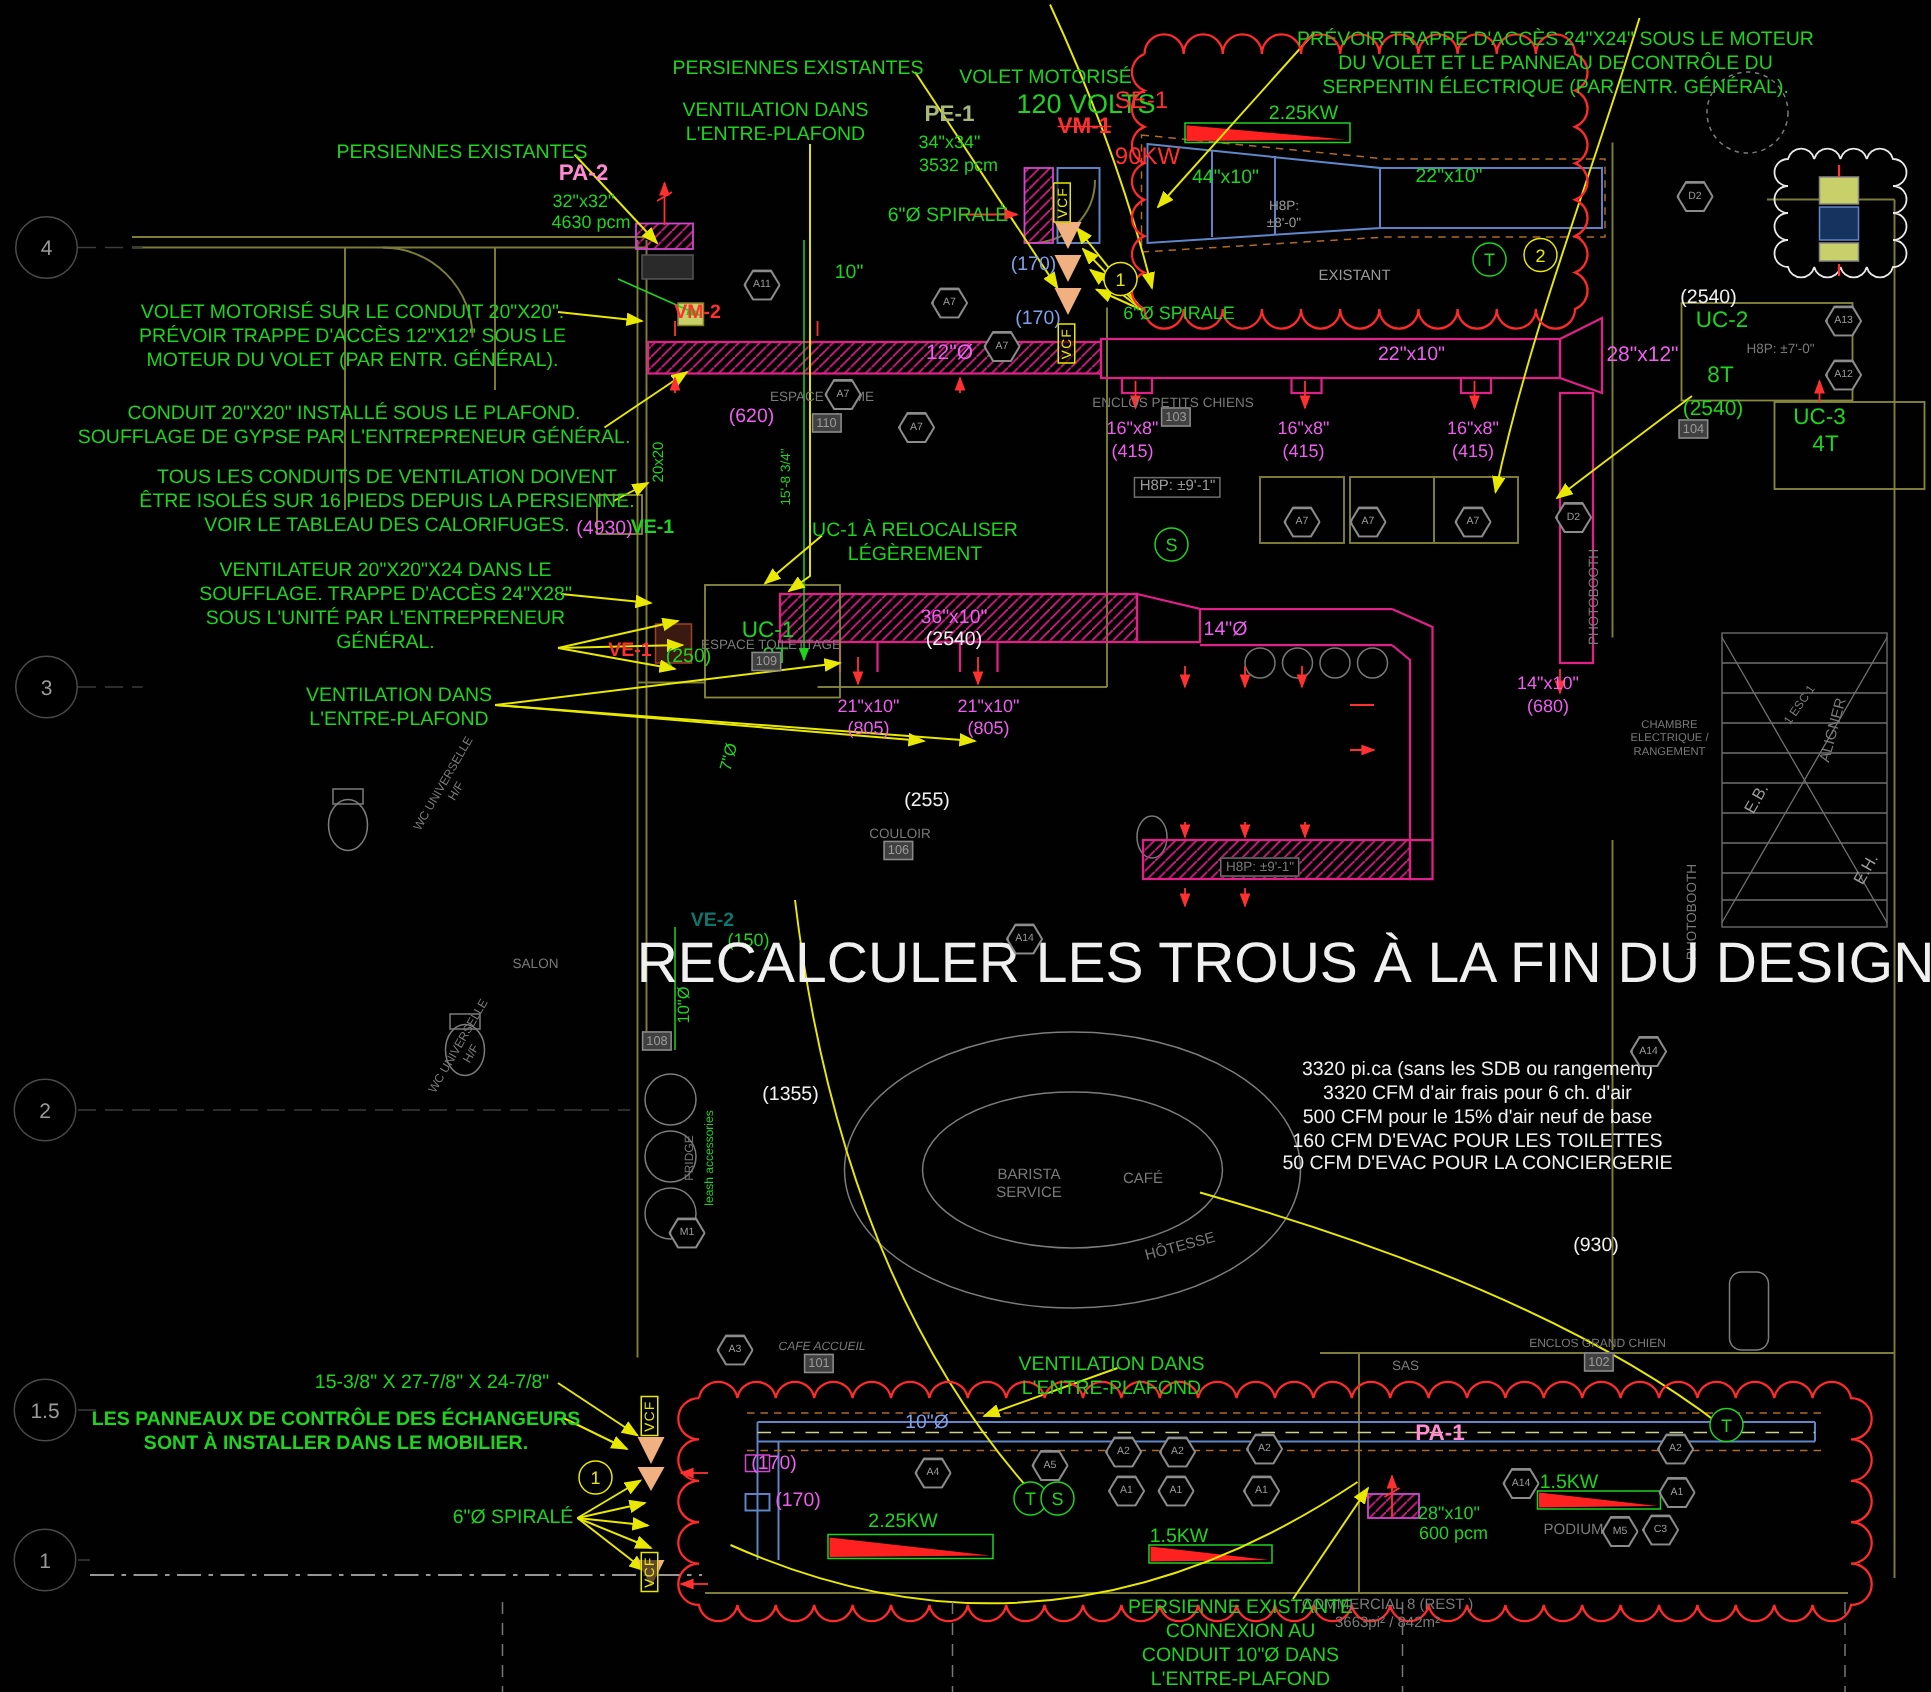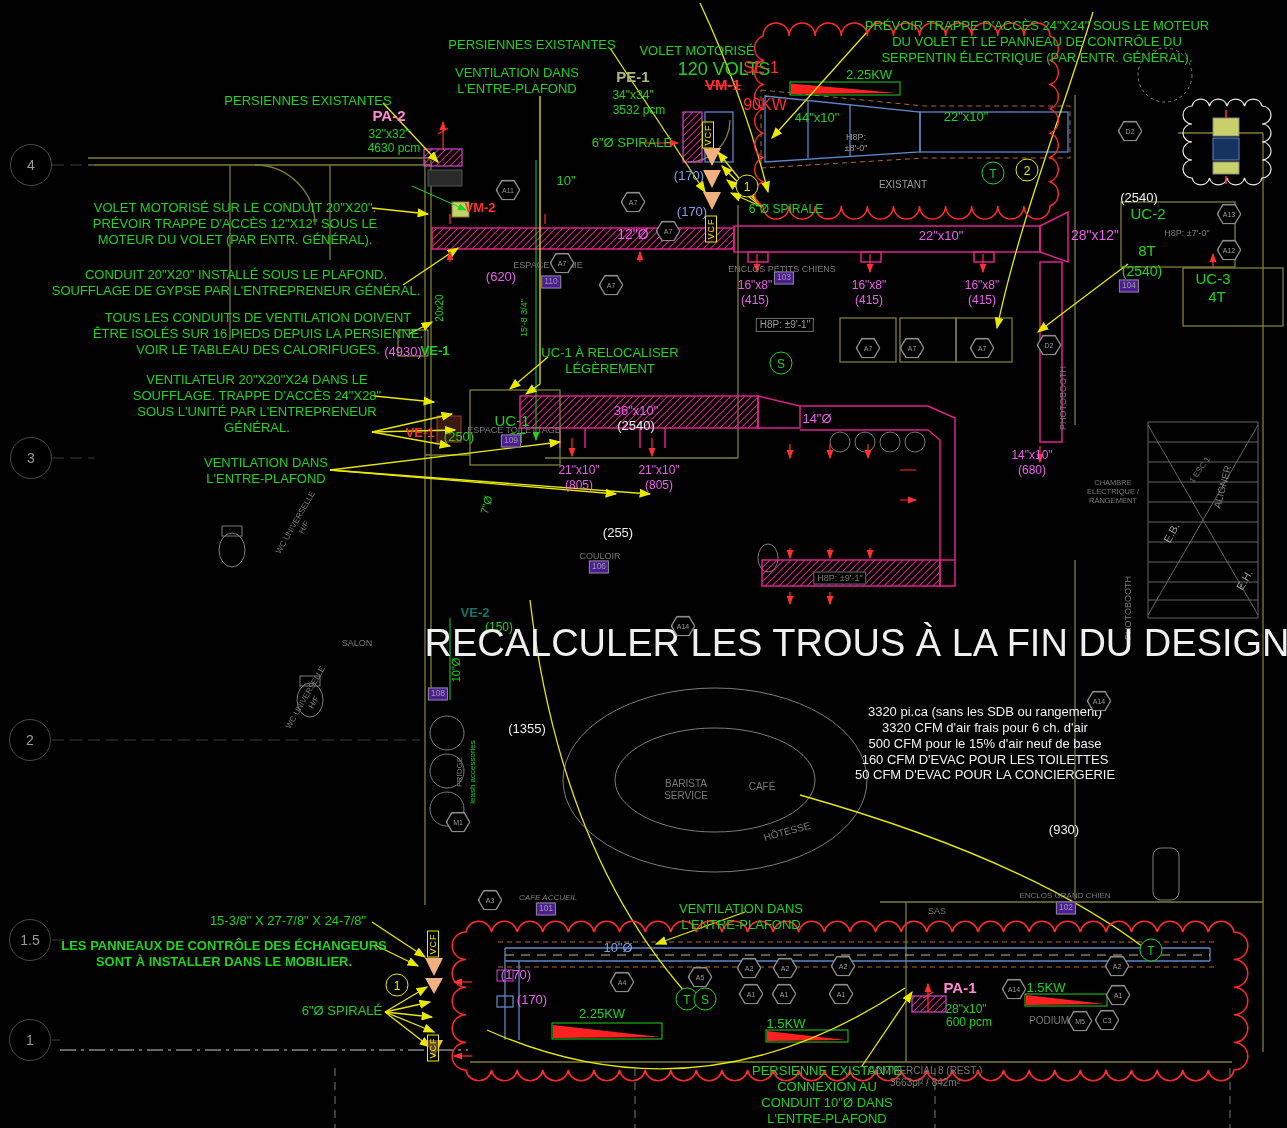--- a/index.html
+++ b/index.html
@@ -11,21 +11,21 @@
   .lbl.bold{font-weight:bold;}
   .lbl.strike{text-decoration:line-through;text-decoration-color:#ff3030;}
   .lbl.boxed{border:1px solid #6f6f6f;padding:0 3px;background:#000;}
   .circ{position:absolute;transform:translate(-50%,-50%);border-radius:50%;display:flex;
         align-items:center;justify-content:center;pointer-events:none;background:#000;}
   .hexO{position:absolute;transform:translate(-50%,-50%);clip-path:polygon(25% 0,75% 0,100% 50%,75% 100%,25% 100%,0 50%);
         background:#8b8b8b;display:flex;align-items:center;justify-content:center;pointer-events:none;}
   .hexI{width:calc(100% - 3px);height:calc(100% - 3px);clip-path:polygon(25% 0,75% 0,100% 50%,75% 100%,25% 100%,0 50%);
         background:#000;display:flex;align-items:center;justify-content:center;color:#9b9b9b;}
   .room{position:absolute;transform:translate(-50%,-50%);border:1px solid #8a8a8a;color:#9b9b9b;
-        font-size:8.5px;padding:0 2px;background:#4c1d95;pointer-events:none;line-height:1.3;}
+        font-size:8.5px;padding:0 2px;background:#404040;pointer-events:none;line-height:1.3;}
   .vcf{position:absolute;transform:translate(-50%,-50%) rotate(-90deg);border:1px solid #e8e800;
        color:#e8e800;font-size:9px;padding:0 2px;letter-spacing:1px;background:rgba(0,0,0,.6);pointer-events:none;}
   .gridbub{position:absolute;transform:translate(-50%,-50%);width:40px;height:40px;border:1.5px solid #4a4a4a;
        border-radius:50%;color:#9a9a9a;font-size:14px;display:flex;align-items:center;justify-content:center;
        background:#000;pointer-events:none;}
 </style>
 </head>
 <body>
 
 <div id="plan">
@@ -270,21 +270,21 @@
       <div class="lbl" style="color: rgb(154, 154, 154); font-size: 9px; left: 856px; top: 143px;">H8P:
 ±8'-0"</div>
       <div class="lbl" style="color: rgb(154, 154, 154); font-size: 10px; left: 903px; top: 185px;">EXISTANT</div>
       <div class="lbl" style="color: rgb(30, 212, 30); font-size: 13px; left: 632px; top: 143px;">6"Ø SPIRALÉ</div>
       <div class="lbl bold" style="color: rgb(255, 138, 210); font-size: 15px; left: 389px; top: 116px;">PA-2</div>
       <div class="lbl" style="color: rgb(30, 212, 30); font-size: 12px; left: 389px; top: 134px;">32"x32"</div>
       <div class="lbl" style="color: rgb(30, 212, 30); font-size: 12px; left: 394px; top: 148px;">4630 pcm</div>
       <div class="lbl" style="color: rgb(30, 212, 30); font-size: 13px; left: 235px; top: 224px;">VOLET MOTORISÉ SUR LE CONDUIT 20"X20".
 PRÉVOIR TRAPPE D'ACCÈS 12"X12" SOUS LE
 MOTEUR DU VOLET (PAR ENTR. GÉNÉRAL).</div>
-      <div class="lbl bold" style="color: rgb(255, 48, 48); font-size: 13px; left: 480px; top: 208px;">VM-2</div>
+      <div class="lbl bold" style="color: rgb(255, 48, 48); font-size: 13px; left: 465px; top: 208px;">VM-2</div>
       <div class="lbl" style="color: rgb(30, 212, 30); font-size: 13px; left: 236px; top: 283px;">CONDUIT 20"X20" INSTALLÉ SOUS LE PLAFOND.
 SOUFFLAGE DE GYPSE PAR L'ENTREPRENEUR GÉNÉRAL.</div>
       <div class="lbl" style="color: rgb(30, 212, 30); font-size: 13px; left: 258px; top: 334px;">TOUS LES CONDUITS DE VENTILATION DOIVENT
 ÊTRE ISOLÉS SUR 16 PIEDS DEPUIS LA PERSIENNE.
 VOIR LE TABLEAU DES CALORIFUGES.</div>
       <div class="lbl" style="color: rgb(30, 212, 30); font-size: 13px; left: 257px; top: 404px;">VENTILATEUR 20"X20"X24 DANS LE
 SOUFFLAGE. TRAPPE D'ACCÈS 24"X28"
 SOUS L'UNITÉ PAR L'ENTREPRENEUR
 GÉNÉRAL.</div>
       <div class="lbl" style="color: rgb(30, 212, 30); font-size: 13px; left: 266px; top: 471px;">VENTILATION DANS
@@ -375,21 +375,21 @@
 SONT À INSTALLER DANS LE MOBILIER.</div>
       <div class="lbl" style="color: rgb(30, 212, 30); font-size: 13px; left: 342px; top: 1011px;">6"Ø SPIRALÉ</div>
       <div class="lbl" style="color: rgb(30, 212, 30); font-size: 13px; left: 741px; top: 917px;">VENTILATION DANS
 L'ENTRE-PLAFOND</div>
       <div class="lbl" style="color: rgb(127, 159, 232); font-size: 13px; left: 618px; top: 948px;">10"Ø</div>
       <div class="lbl" style="color: rgb(240, 94, 240); font-size: 13px; left: 516px; top: 975px;">(170)</div>
       <div class="lbl" style="color: rgb(240, 94, 240); font-size: 13px; left: 532px; top: 1000px;">(170)</div>
       <div class="lbl" style="color: rgb(30, 212, 30); font-size: 13px; left: 602px; top: 1014px;">2.25KW</div>
       <div class="lbl" style="color: rgb(30, 212, 30); font-size: 13px; left: 786px; top: 1024px;">1.5KW</div>
       <div class="lbl" style="color: rgb(30, 212, 30); font-size: 13px; left: 1046px; top: 988px;">1.5KW</div>
-      <div class="lbl bold" style="color: rgb(255, 138, 210); font-size: 15px; left: 960px; top: 988px;">PA-1</div>
+      <div class="lbl bold" style="color: rgb(255, 138, 210); font-size: 15px; left: 960px; top: 956px;">PA-1</div>
       <div class="lbl" style="color: rgb(30, 212, 30); font-size: 12px; left: 966px; top: 1009px;">28"x10"</div>
       <div class="lbl" style="color: rgb(30, 212, 30); font-size: 12px; left: 969px; top: 1022px;">600 pcm</div>
       <div class="lbl" style="color: rgb(122, 122, 122); font-size: 10px; left: 1049px; top: 1021px;">PODIUM</div>
       <div class="lbl" style="color: rgb(122, 122, 122); font-size: 10px; left: 925px; top: 1077px;">COMMERCIAL 8 (REST )
 3663pi² / 842m²</div>
       <div class="lbl" style="color: rgb(30, 212, 30); font-size: 13px; left: 827px; top: 1095px;">PERSIENNE EXISTANTE
 CONNEXION AU
 CONDUIT 10"Ø DANS
 L'ENTRE-PLAFOND</div>
       <div class="lbl boxed" style="color: rgb(122, 122, 122); font-size: 9px; left: 840px; top: 578px;">H8P: ±9'-1"</div>

